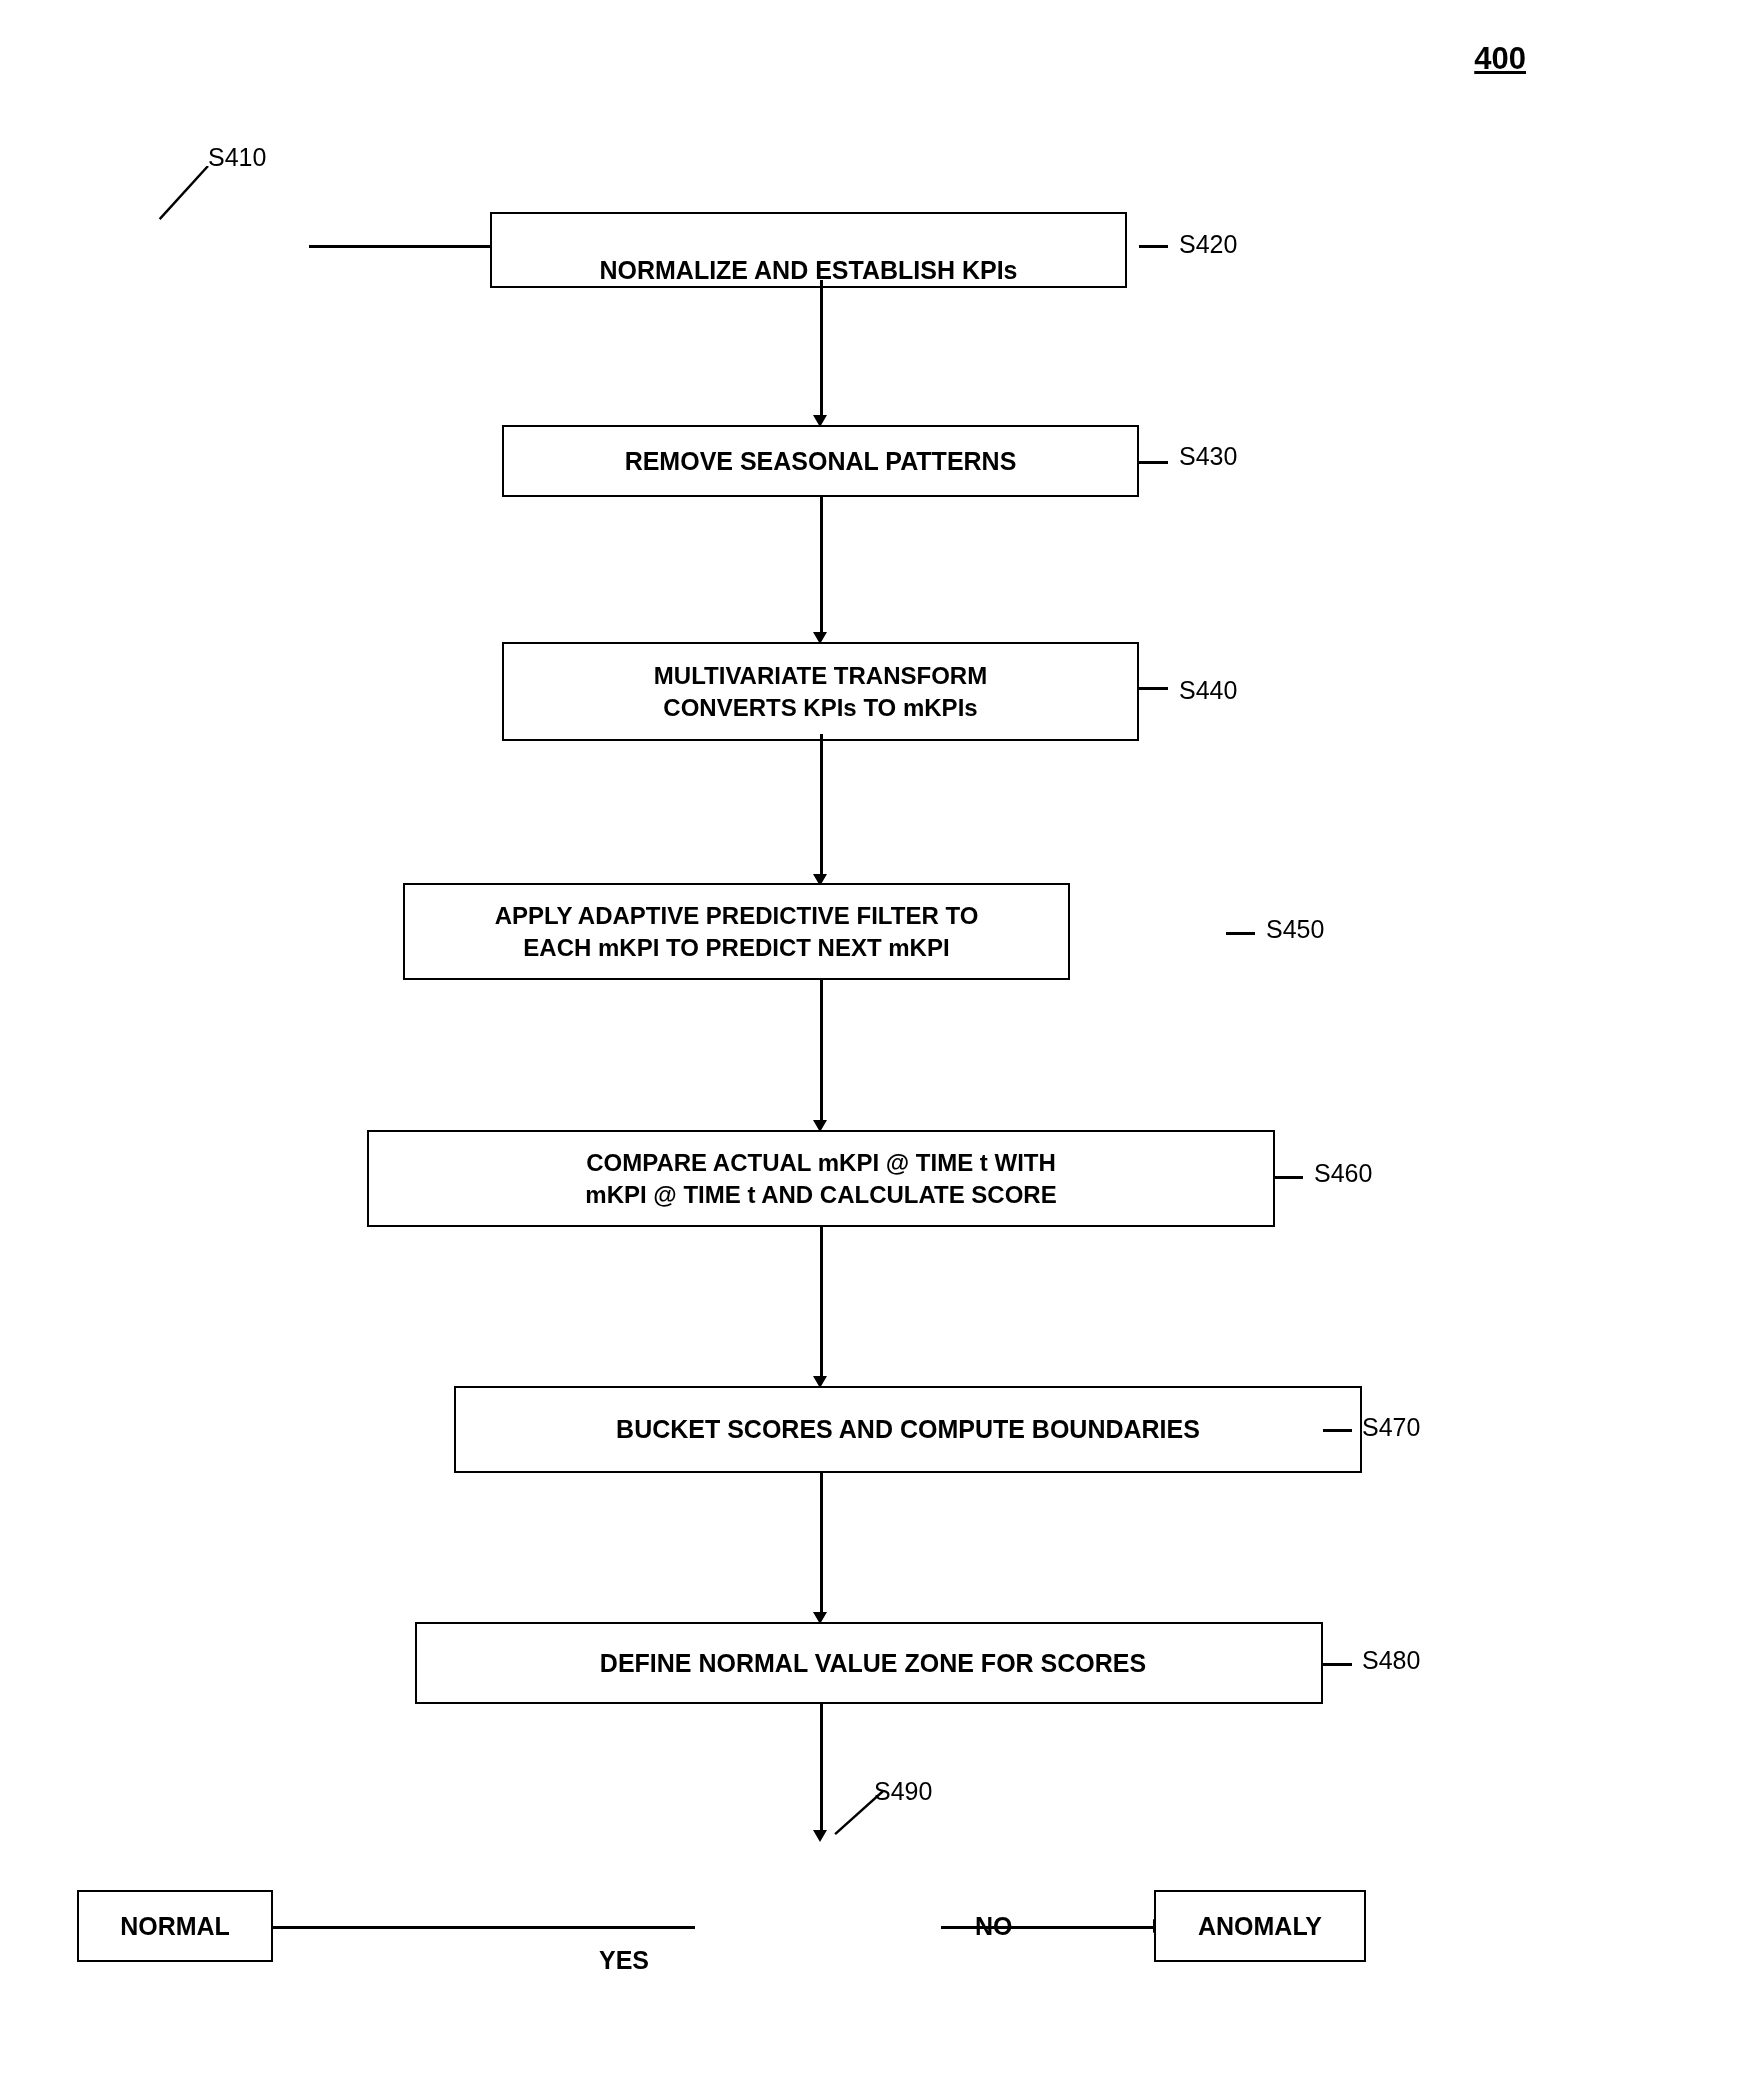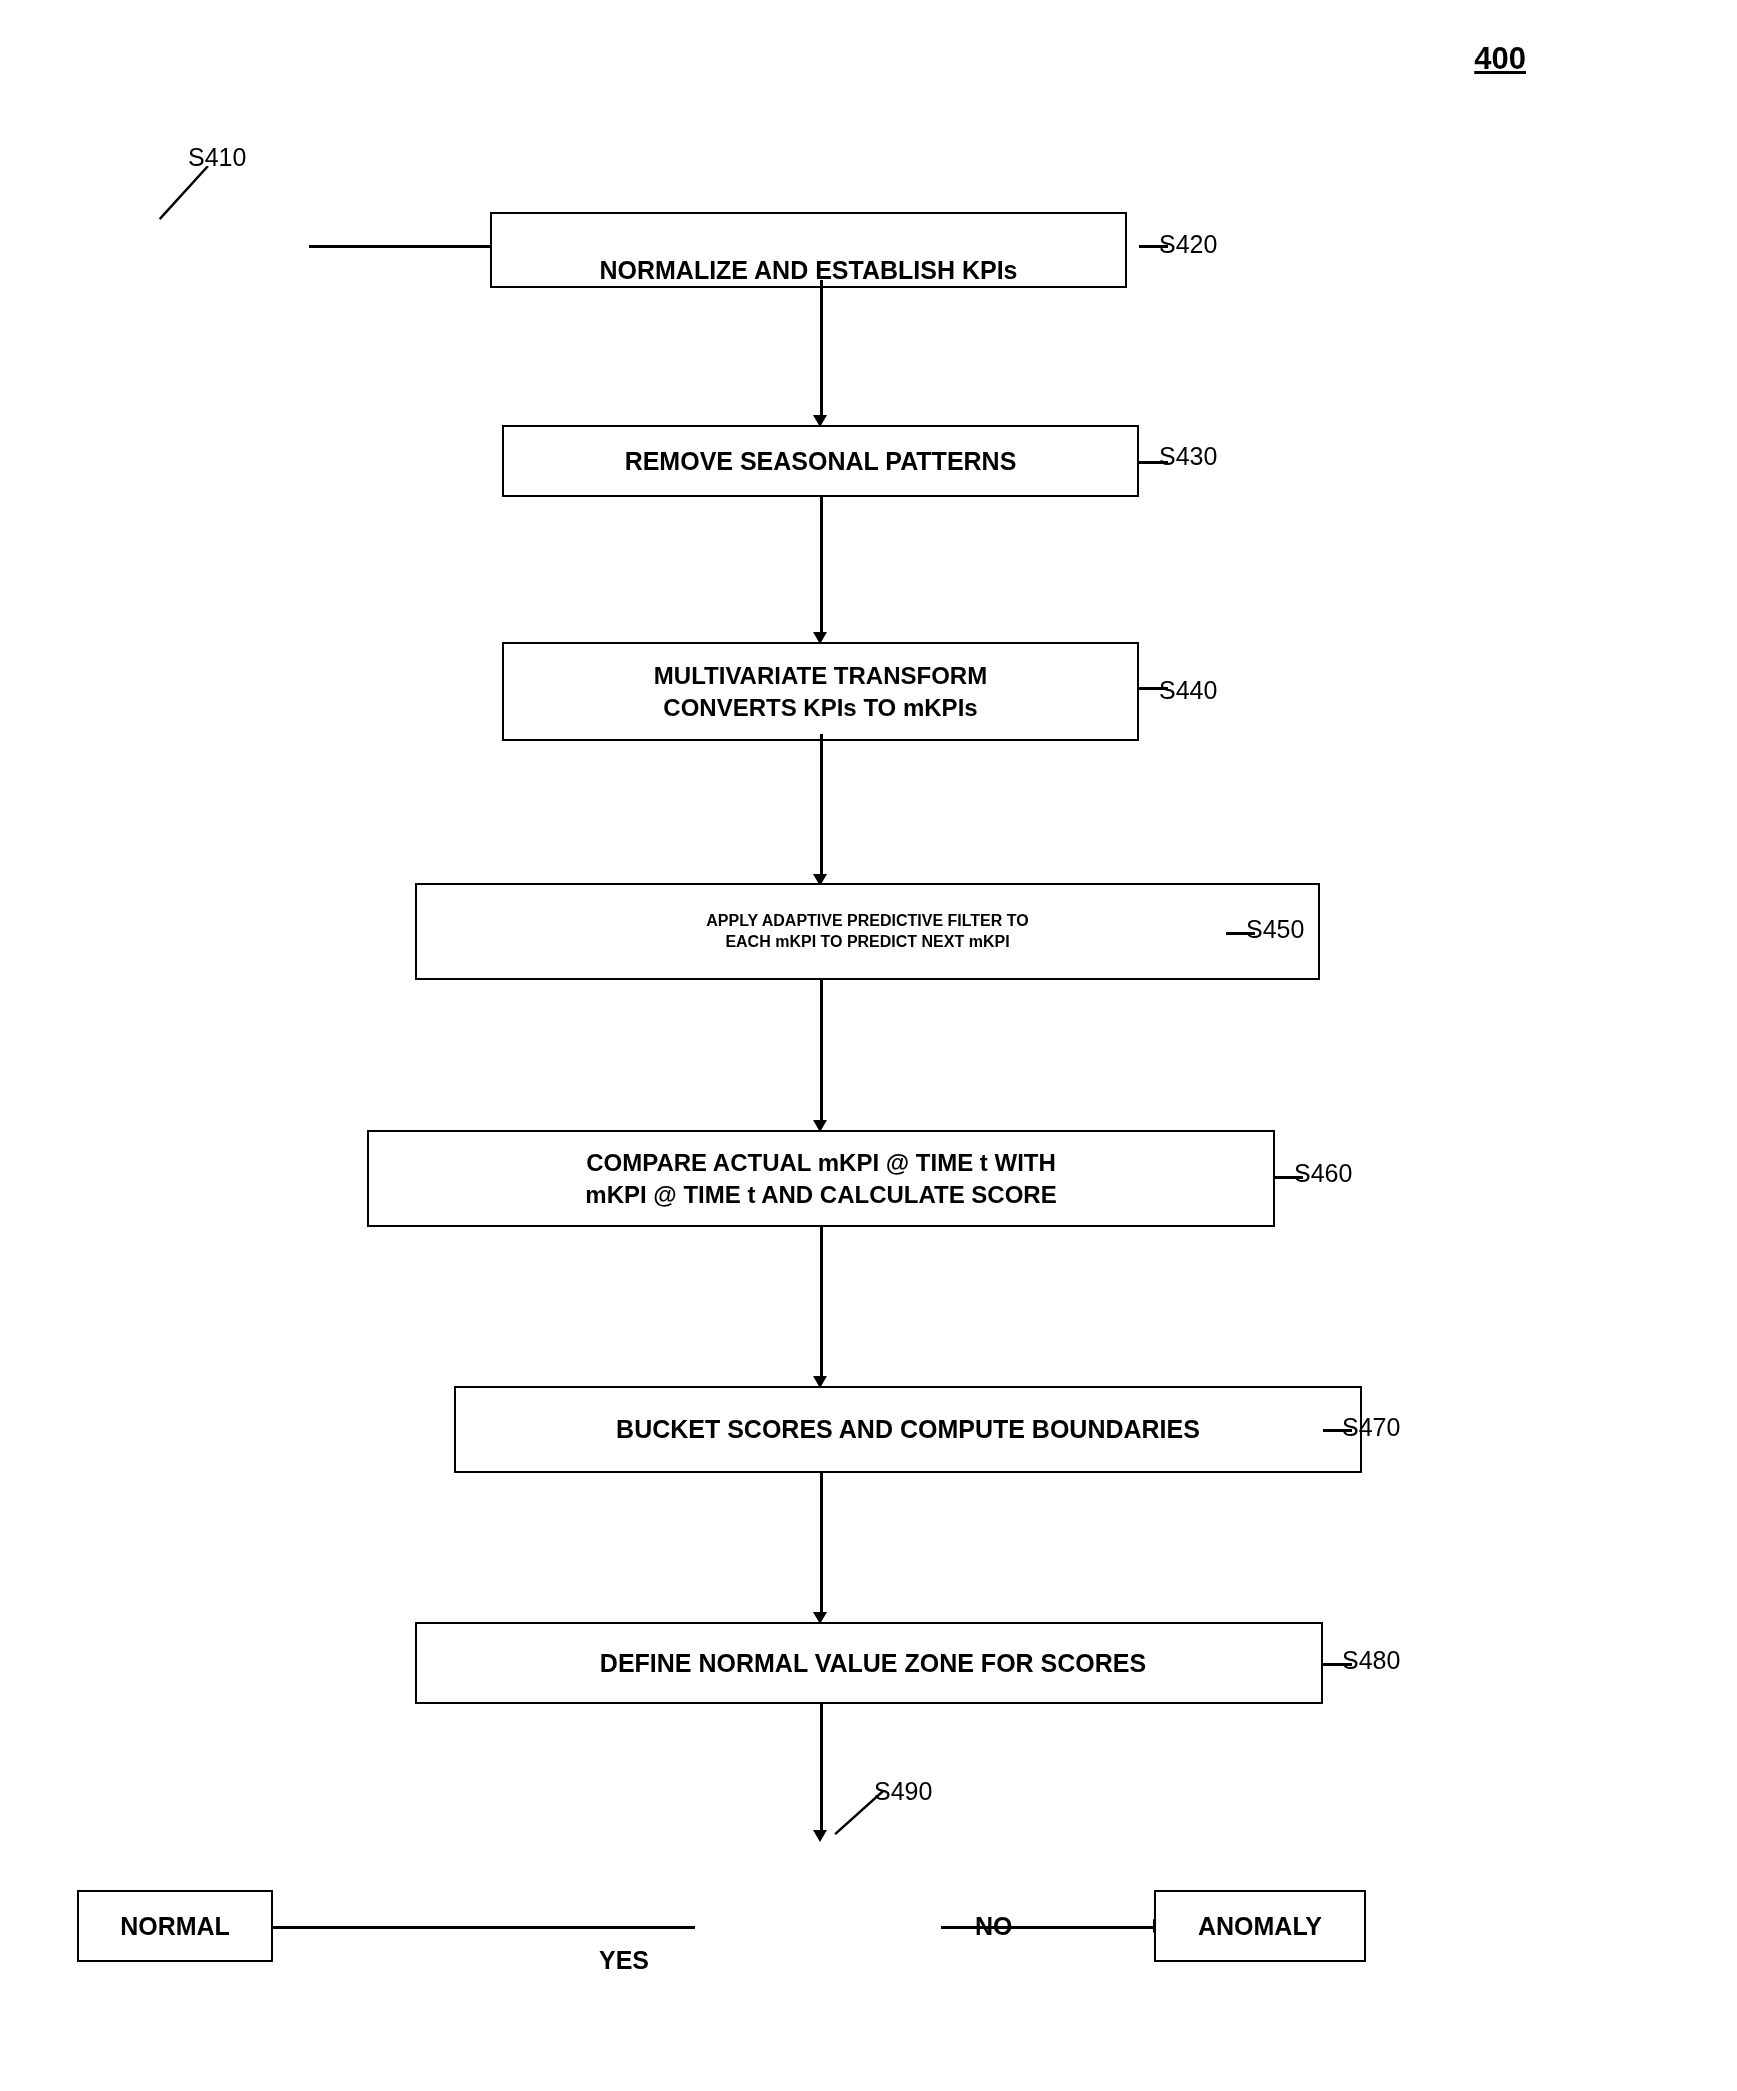--- a/index.html
+++ b/index.html
@@ -87,20 +87,21 @@
       border-top: 7.7px solid transparent;
       border-bottom: 7.7px solid transparent;
       border-right: 12.6px solid #000;
     }
 
     
     .step-label {
       position: absolute;
       font-size: 25px;
       white-space: nowrap;
+      margin-left: 20px;
     }
 
     
     .diamond-container {
       position: absolute;
     }
     .diamond {
       width: 251px;
       height: 193px;
       background: #fff;
@@ -184,21 +185,21 @@
   <div class="box" style="top:642px; left:502px; width:637px; height:99px; font-size:24px;">
     <span style="white-space:pre-line;">MULTIVARIATE TRANSFORM
 CONVERTS KPIs TO mKPIs</span>
   </div>
 
   <div class="step-label" style="top:676px; left:1159px;">S440</div>
   <div class="line-h" style="top:687px; left:1139px; width:29px;"></div>
 
   <div class="arrow-down" style="top:734px; left:820px; height:140px;"></div>
 
-  <div class="box" style="top:883px; left:415px; width:905px; height:97px; font-size:16px;">
+  <div class="box" style="top:883px; left:403px; width:667px; height:97px; font-size:24px;">
     <span style="white-space:pre-line; text-align:center;">APPLY ADAPTIVE PREDICTIVE FILTER TO
 EACH mKPI TO PREDICT NEXT mKPI</span>
   </div>
 
   <div class="step-label" style="top:915px; left:1246px;">S450</div>
   <div class="line-h" style="top:932px; left:1226px; width:29px;"></div>
 
   <div class="arrow-down" style="top:980px; left:820px; height:140px;"></div>
 
   <div class="box" style="top:1130px; left:367px; width:908px; height:97px; font-size:24px;">

